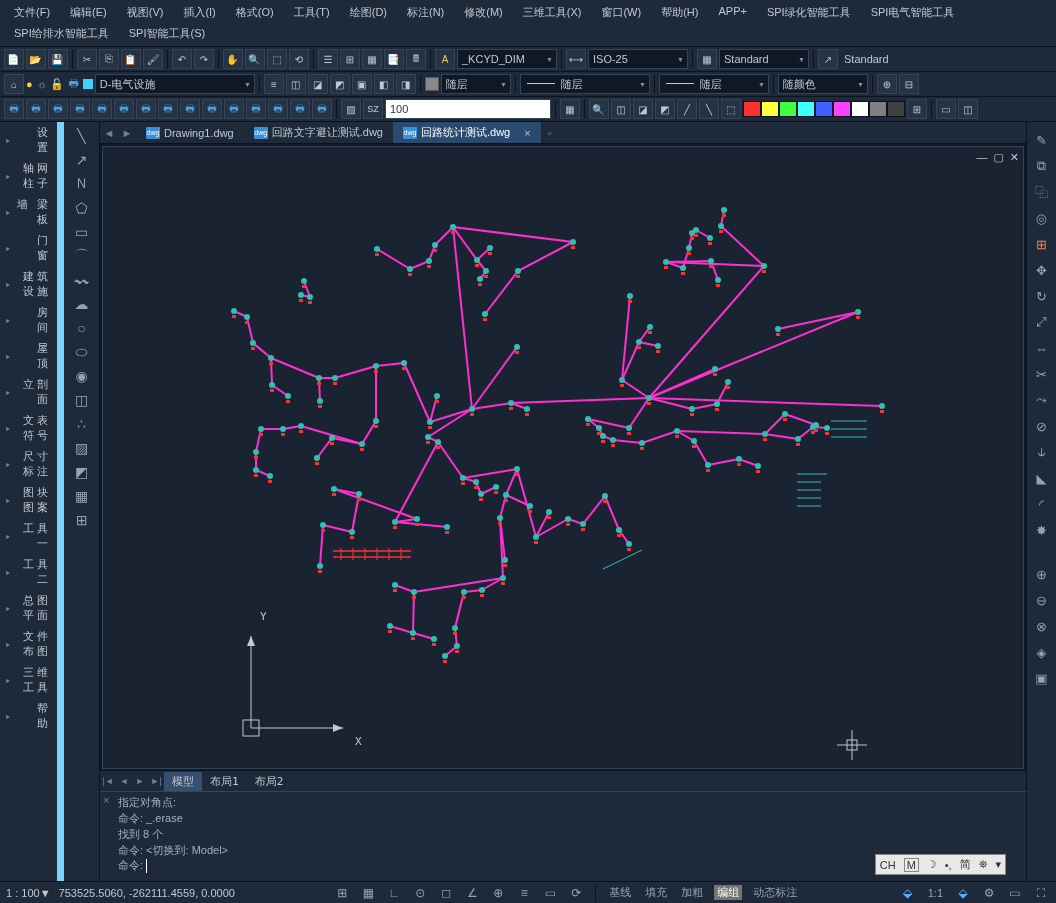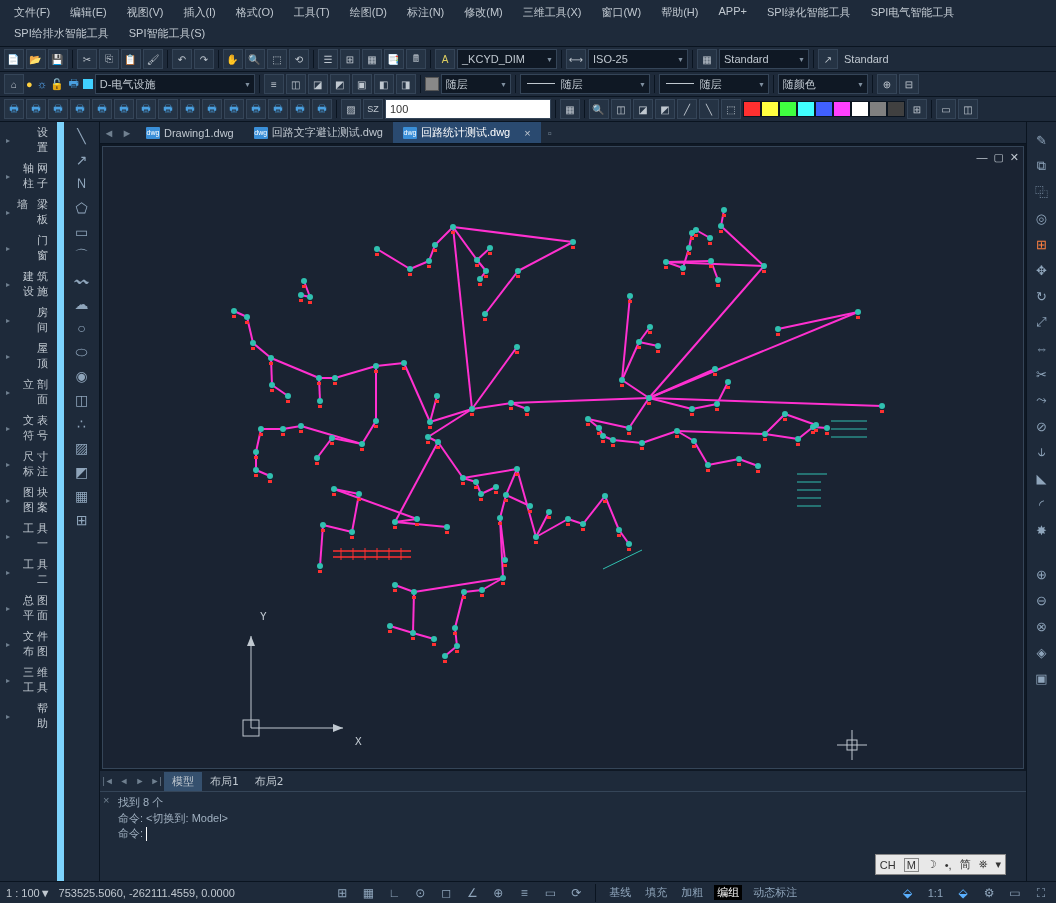--- a/index.html
+++ b/index.html
@@ -37,21 +37,21 @@
 .cmdarea { background:#1e2a3a; border-top:1px solid #354558; padding:2px 6px; font-family:"SimSun",monospace; color:#a0b0c0; min-height:90px; position:relative; }
 .cmdarea .closex { position:absolute; left:0; top:2px; color:#708090; cursor:pointer; padding:0 3px; }
 .cmdarea .line { padding-left:12px; line-height:16px; }
 .cmdinput { display:flex; align-items:center; padding-left:12px; }
 .cmdinput input { background:transparent; border:none; outline:none; color:#c0c8d0; border-left:1px solid #fff; padding-left:2px; height:14px; flex:1; }
 .imebox { position:absolute; right:20px; top:62px; background:#e8e8e8; border:1px solid #888; padding:2px 4px; color:#333; display:flex; align-items:center; gap:8px; }
 .imebox span { font-size:11px; }
 .statusbar { display:flex; align-items:center; background:#1e2a3a; height:22px; padding:1px 6px; gap:8px; border-top:1px solid #0a1420; font-size:11px; }
 .statusbar .sbtn { width:18px; height:18px; display:flex; align-items:center; justify-content:center; cursor:pointer; color:#8fa5bb; font-size:12px; }
 .statusbar .stxt { color:#8fa5bb; padding:0 3px; }
-.statusbar .stxt.active { background:#000000; color:#fff; }
+.statusbar .stxt.active { background:#737373; color:#fff; }
 .statusbar .flex { flex:1; }
 .rightpanel { width:30px; background:#1e2a3a; border-left:1px solid #0a1420; display:flex; flex-direction:column; align-items:center; gap:6px; padding-top:8px; }
 .rtool { width:20px; height:20px; display:flex; align-items:center; justify-content:center; cursor:pointer; font-size:13px; color:#8fa5bb; }
 .colorstrip { display:flex; gap:0; }
 .colorstrip span { width:18px; height:16px; border:1px solid #0a1420; }
 svg.network { position:absolute; top:0; left:0; }
 .cursor { position:absolute; right:156px; bottom:8px; }
 </style>
 </head>
 <body>
@@ -666,20 +666,22 @@
       <span class="bnav">◄</span>
       <span class="bnav">►</span>
       <span class="bnav">►|</span>
       <div class="btab active">模型</div>
       <div class="btab">布局1</div>
       <div class="btab">布局2</div>
     </div>
 
     <div class="cmdarea">
       <span class="closex">×</span>
+      <div class="line">指定对角点:</div>
+      <div class="line">命令: _.erase</div>
       <div class="line">找到 8 个</div>
       <div class="line">命令: &lt;切换到: Model&gt;</div>
       <div class="cmdinput">
         <span>命令:</span>&nbsp;
         <input style="">
       </div>
       <div class="imebox">
         <span>CH</span>
         <span style="border:1px solid #888;padding:0 2px">M</span>
         <span>☽</span>

